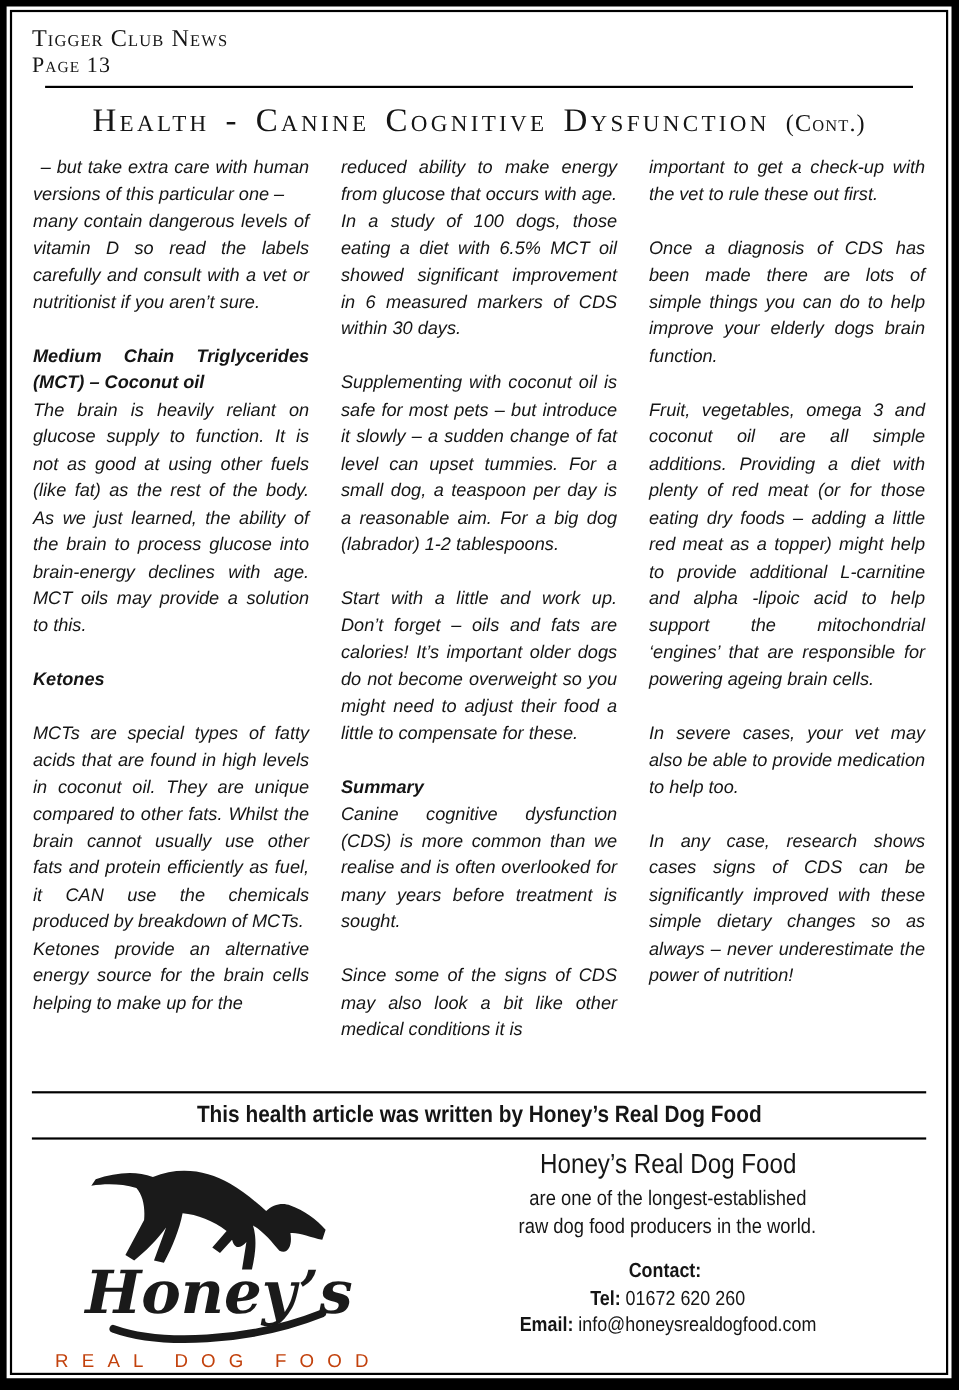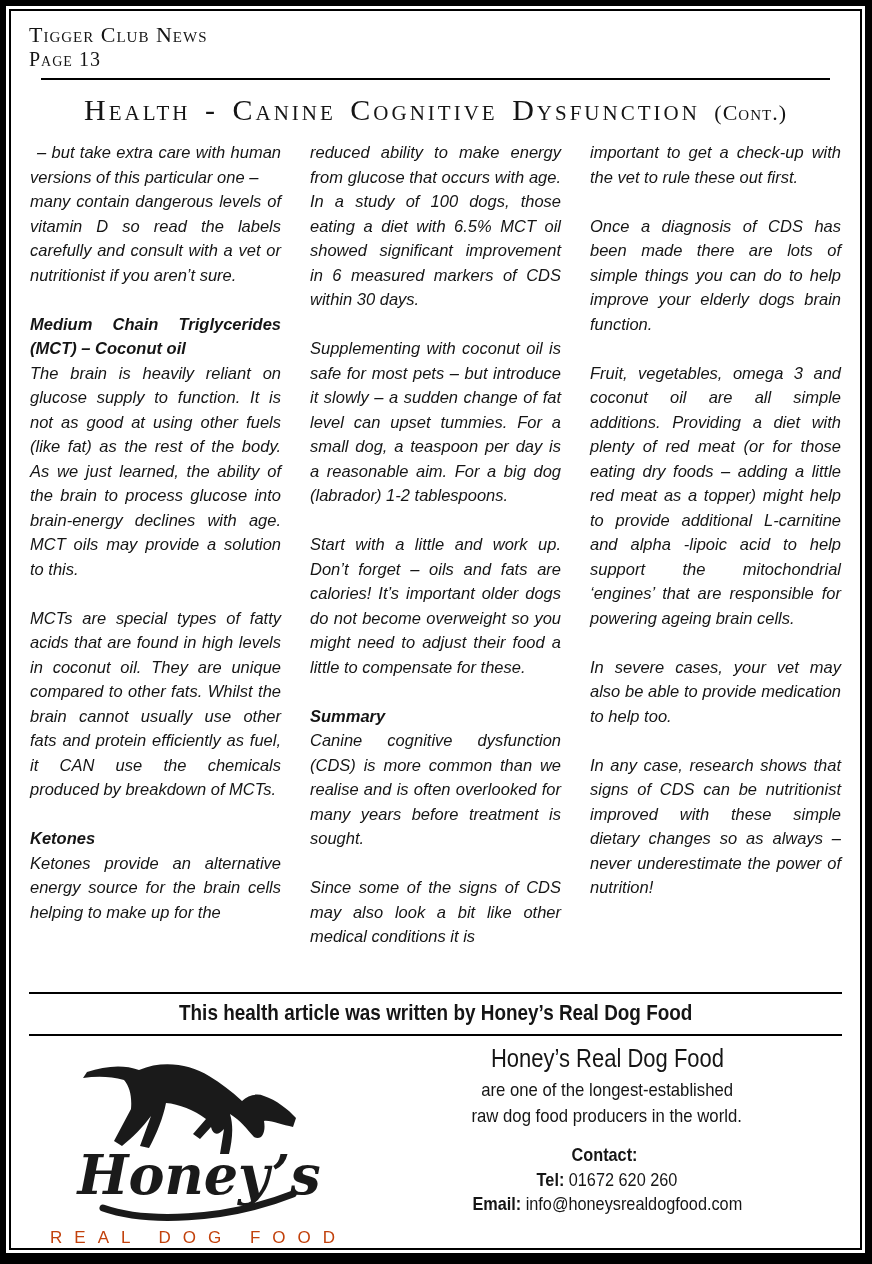--- a/index.html
+++ b/index.html
@@ -64,38 +64,38 @@
     <div class="art-title"><span>Health - Canine Cognitive Dysfunction</span>
       <span class="cont">(Cont.)</span>
     </div>
 
     <div class="cols">
       <div class="col col1">
           <div class="blk para">– but take extra care with human versions of this particular one –</div>
           <div class="blk para">many contain dangerous levels of vitamin D so read the labels carefully and consult with a vet or nutritionist if you aren’t sure.</div>
           <div class="blk heading sp">Medium Chain Triglycerides (MCT) – Coconut oil</div>
           <div class="blk para">The brain is heavily reliant on glucose supply to function. It is not as good at using other fuels (like fat) as the rest of the body. As we just learned, the ability of the brain to process glucose into brain-energy declines with age. MCT oils may provide a solution to this.</div>
+          <div class="blk heading sp">Ketones</div>
           <div class="blk para sp">MCTs are special types of fatty acids that are found in high levels in coconut oil. They are unique compared to other fats. Whilst the brain cannot usually use other fats and protein efficiently as fuel, it CAN use the chemicals produced by breakdown of MCTs.</div>
-          <div class="blk heading sp">Ketones</div>
           <div class="blk para">Ketones provide an alternative energy source for the brain cells helping to make up for the</div>
         </div>
       <div class="col col2">
           <div class="blk para">reduced ability to make energy from glucose that occurs with age. In a study of 100 dogs, those eating a diet with 6.5% MCT oil showed significant improvement in 6 measured markers of CDS within 30 days.</div>
           <div class="blk para sp">Supplementing with coconut oil is safe for most pets – but introduce it slowly – a sudden change of fat level can upset tummies. For a small dog, a teaspoon per day is a reasonable aim. For a big dog (labrador) 1-2 tablespoons.</div>
           <div class="blk para sp">Start with a little and work up. Don’t forget – oils and fats are calories! It’s important older dogs do not become overweight so you might need to adjust their food a little to compensate for these.</div>
           <div class="blk heading sp">Summary</div>
           <div class="blk para">Canine cognitive dysfunction (CDS) is more common than we realise and is often overlooked for many years before treatment is sought.</div>
           <div class="blk para sp">Since some of the signs of CDS may also look a bit like other medical conditions it is</div>
         </div>
       <div class="col col3">
           <div class="blk para">important to get a check-up with the vet to rule these out first.</div>
           <div class="blk para sp">Once a diagnosis of CDS has been made there are lots of simple things you can do to help improve your elderly dogs brain function.</div>
           <div class="blk para sp">Fruit, vegetables, omega 3 and coconut oil are all simple additions. Providing a diet with plenty of red meat (or for those eating dry foods – adding a little red meat as a topper) might help to provide additional L-carnitine and alpha -lipoic acid to help support the mitochondrial ‘engines’ that are responsible for powering ageing brain cells.</div>
           <div class="blk para sp">In severe cases, your vet may also be able to provide medication to help too.</div>
-          <div class="blk para sp">In any case, research shows that signs of CDS can be nutritionist improved with these simple dietary changes so as always – never underestimate the power of nutrition!</div>
+          <div class="blk para sp">In any case, research shows cases signs of CDS can be significantly improved with these simple dietary changes so as always – never underestimate the power of nutrition!</div>
         </div>
     </div>
 
     <hr class="ft-rule">
     <div class="byline-wrap">
       <span class="narrow byline">This health article was written by Honey’s Real Dog Food</span>
     </div>
     <hr class="ft-rule">
 
     <div class="ft-body">

